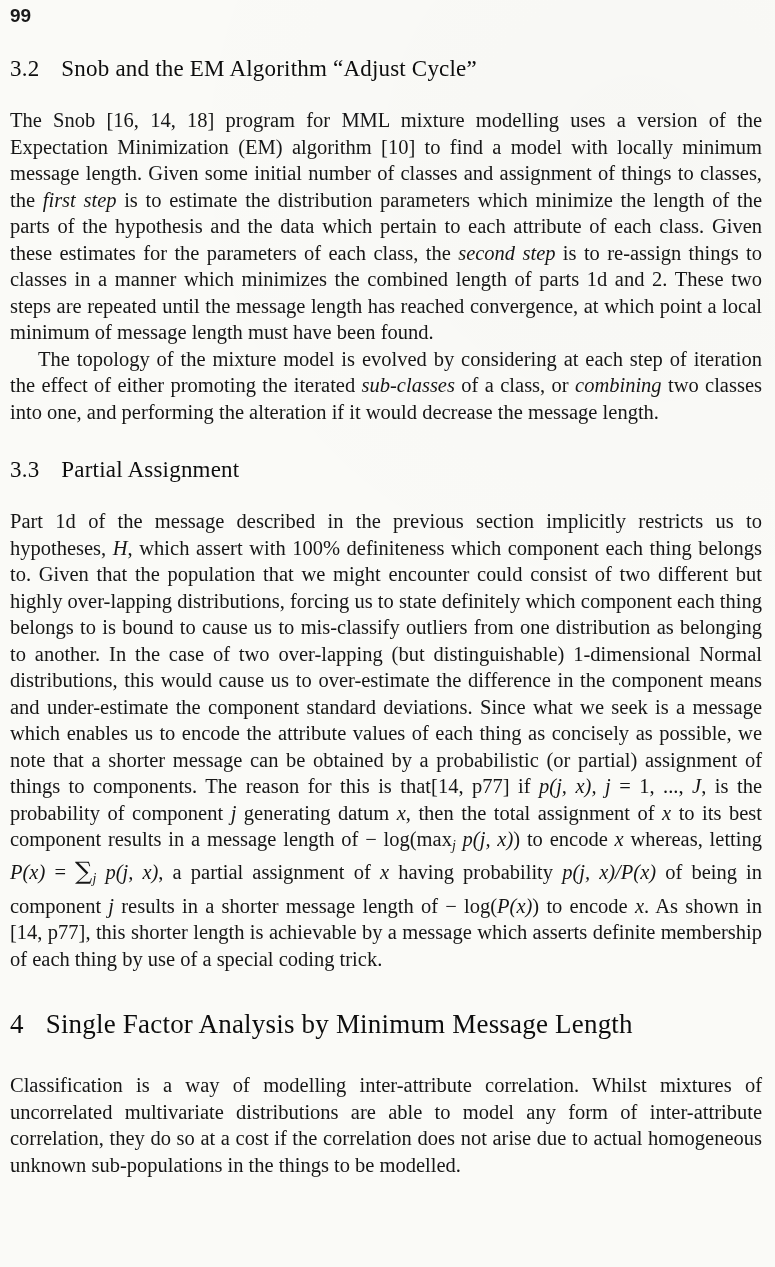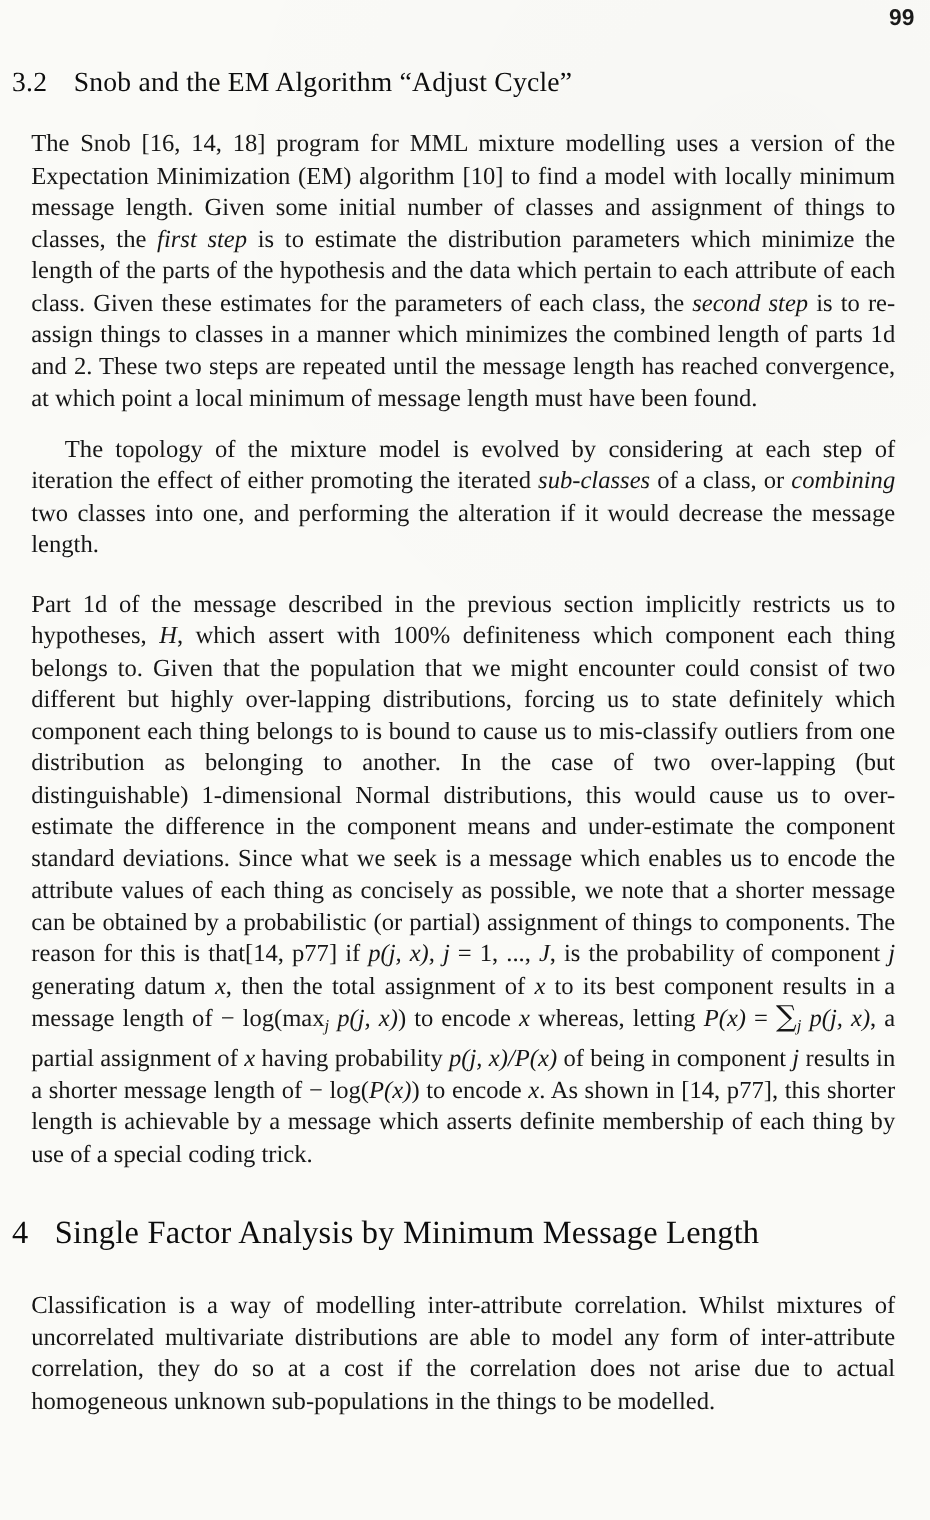--- a/index.html
+++ b/index.html
@@ -17,21 +17,21 @@
   .page {
     box-sizing: border-box;
     width: 775px;
     height: 1267px;
     padding: 4px 13px 0 10px;
     background:
       radial-gradient(circle at 82% 12%, rgba(0,0,0,0.012), transparent 40%),
       #fafaf7;
   }
   .page-number {
-    text-align: right;
+    text-align: left;
     font-family: "Liberation Sans", "DejaVu Sans", sans-serif;
     font-weight: bold;
     font-size: 19px;
     line-height: 24px;
     color: #1a1a1a;
   }
   h2.subheading {
     margin: 26px 0 0 0;
     font-size: 23px;
     line-height: 30px;
@@ -45,21 +45,21 @@
     line-height: 36px;
     font-weight: normal;
     color: #0d0d0d;
     letter-spacing: 0.2px;
   }
   .sec-num {
     display: inline-block;
     margin-right: 22px;
   }
   p.para {
-    margin: 16px;
+    margin: 0;
     text-align: justify;
     font-size: 20.5px;
     line-height: 26.5px;
     color: #161616;
   }
   p.para.after-heading { margin-top: 23px; }
   p.para.after-heading-lg { margin-top: 30px; }
   p.para.indent { text-indent: 28px; }
   .it { font-style: italic; }
   .math { font-style: italic; }
@@ -82,20 +82,23 @@
   <div class="page-number">99</div>
 
   <h2 class="subheading">
     <span class="sec-num">3.2</span><span class="sec-title">Snob and the EM Algorithm “Adjust Cycle”</span>
   </h2>
 
   <p class="para after-heading"><span>The Snob [16, 14, 18] program for MML mixture modelling uses a version of the Expectation Minimization (EM) algorithm [10] to find a model with locally minimum message length. Given some initial number of classes and assignment of things to classes, the </span><span class="it">first step</span><span> is to estimate the distribution parameters which minimize the length of the parts of the hypothesis and the data which pertain to each attribute of each class. Given these estimates for the parameters of each class, the </span><span class="it">second step</span><span> is to re-assign things to classes in a manner which minimizes the combined length of parts 1d and 2. These two steps are repeated until the message length has reached convergence, at which point a local minimum of message length must have been found.</span></p>
 
   <p class="para indent"><span>The topology of the mixture model is evolved by considering at each step of iteration the effect of either promoting the iterated </span><span class="it">sub-classes</span><span> of a class, or </span><span class="it">combining</span><span> two classes into one, and performing the alteration if it would decrease the message length.</span></p>
 
+  <h2 class="subheading" style="margin-top:30px">
+    <span class="sec-num">3.3</span><span class="sec-title">Partial Assignment</span>
+  </h2>
 
   <p class="para after-heading"><span>Part 1d of the message described in the previous section implicitly restricts us to hypotheses, </span><span class="math">H</span><span>, which assert with 100% definiteness which component each thing belongs to. Given that the population that we might encounter could consist of two different but highly over-lapping distributions, forcing us to state definitely which component each thing belongs to is bound to cause us to mis-classify outliers from one distribution as belonging to another. In the case of two over-lapping (but distinguishable) 1-dimensional Normal distributions, this would cause us to over-estimate the difference in the component means and under-estimate the component standard deviations. Since what we seek is a message which enables us to encode the attribute values of each thing as concisely as possible, we note that a shorter message can be obtained by a probabilistic (or partial) assignment of things to components. The reason for this is that[14, p77] if </span><span class="math">p(j, x), j</span><span> = 1, ..., </span><span class="math">J</span><span>, is the probability of component </span><span class="math">j</span><span> generating datum </span><span class="math">x</span><span>, then the total assignment of </span><span class="math">x</span><span> to its best component results in a message length of − log(max</span><span class="math-sub">j</span><span> </span><span class="math">p(j, x)</span><span>) to encode </span><span class="math">x</span><span> whereas, letting </span><span class="math">P(x)</span><span> = </span><span class="sum">∑</span><span class="math-sub">j</span><span> </span><span class="math">p(j, x)</span><span>, a partial assignment of </span><span class="math">x</span><span> having probability </span><span class="math">p(j, x)/P(x)</span><span> of being in component </span><span class="math">j</span><span> results in a shorter message length of − log(</span><span class="math">P(x)</span><span>) to encode </span><span class="math">x</span><span>. As shown in [14, p77], this shorter length is achievable by a message which asserts definite membership of each thing by use of a special coding trick.</span></p>
 
   <h1 class="topheading">
     <span class="sec-num">4</span><span class="sec-title">Single Factor Analysis by Minimum Message Length</span>
   </h1>
 
   <p class="para after-heading-lg"><span>Classification is a way of modelling inter-attribute correlation. Whilst mixtures of uncorrelated multivariate distributions are able to model any form of inter-attribute correlation, they do so at a cost if the correlation does not arise due to actual homogeneous unknown sub-populations in the things to be modelled.</span></p>
 
 </div>

